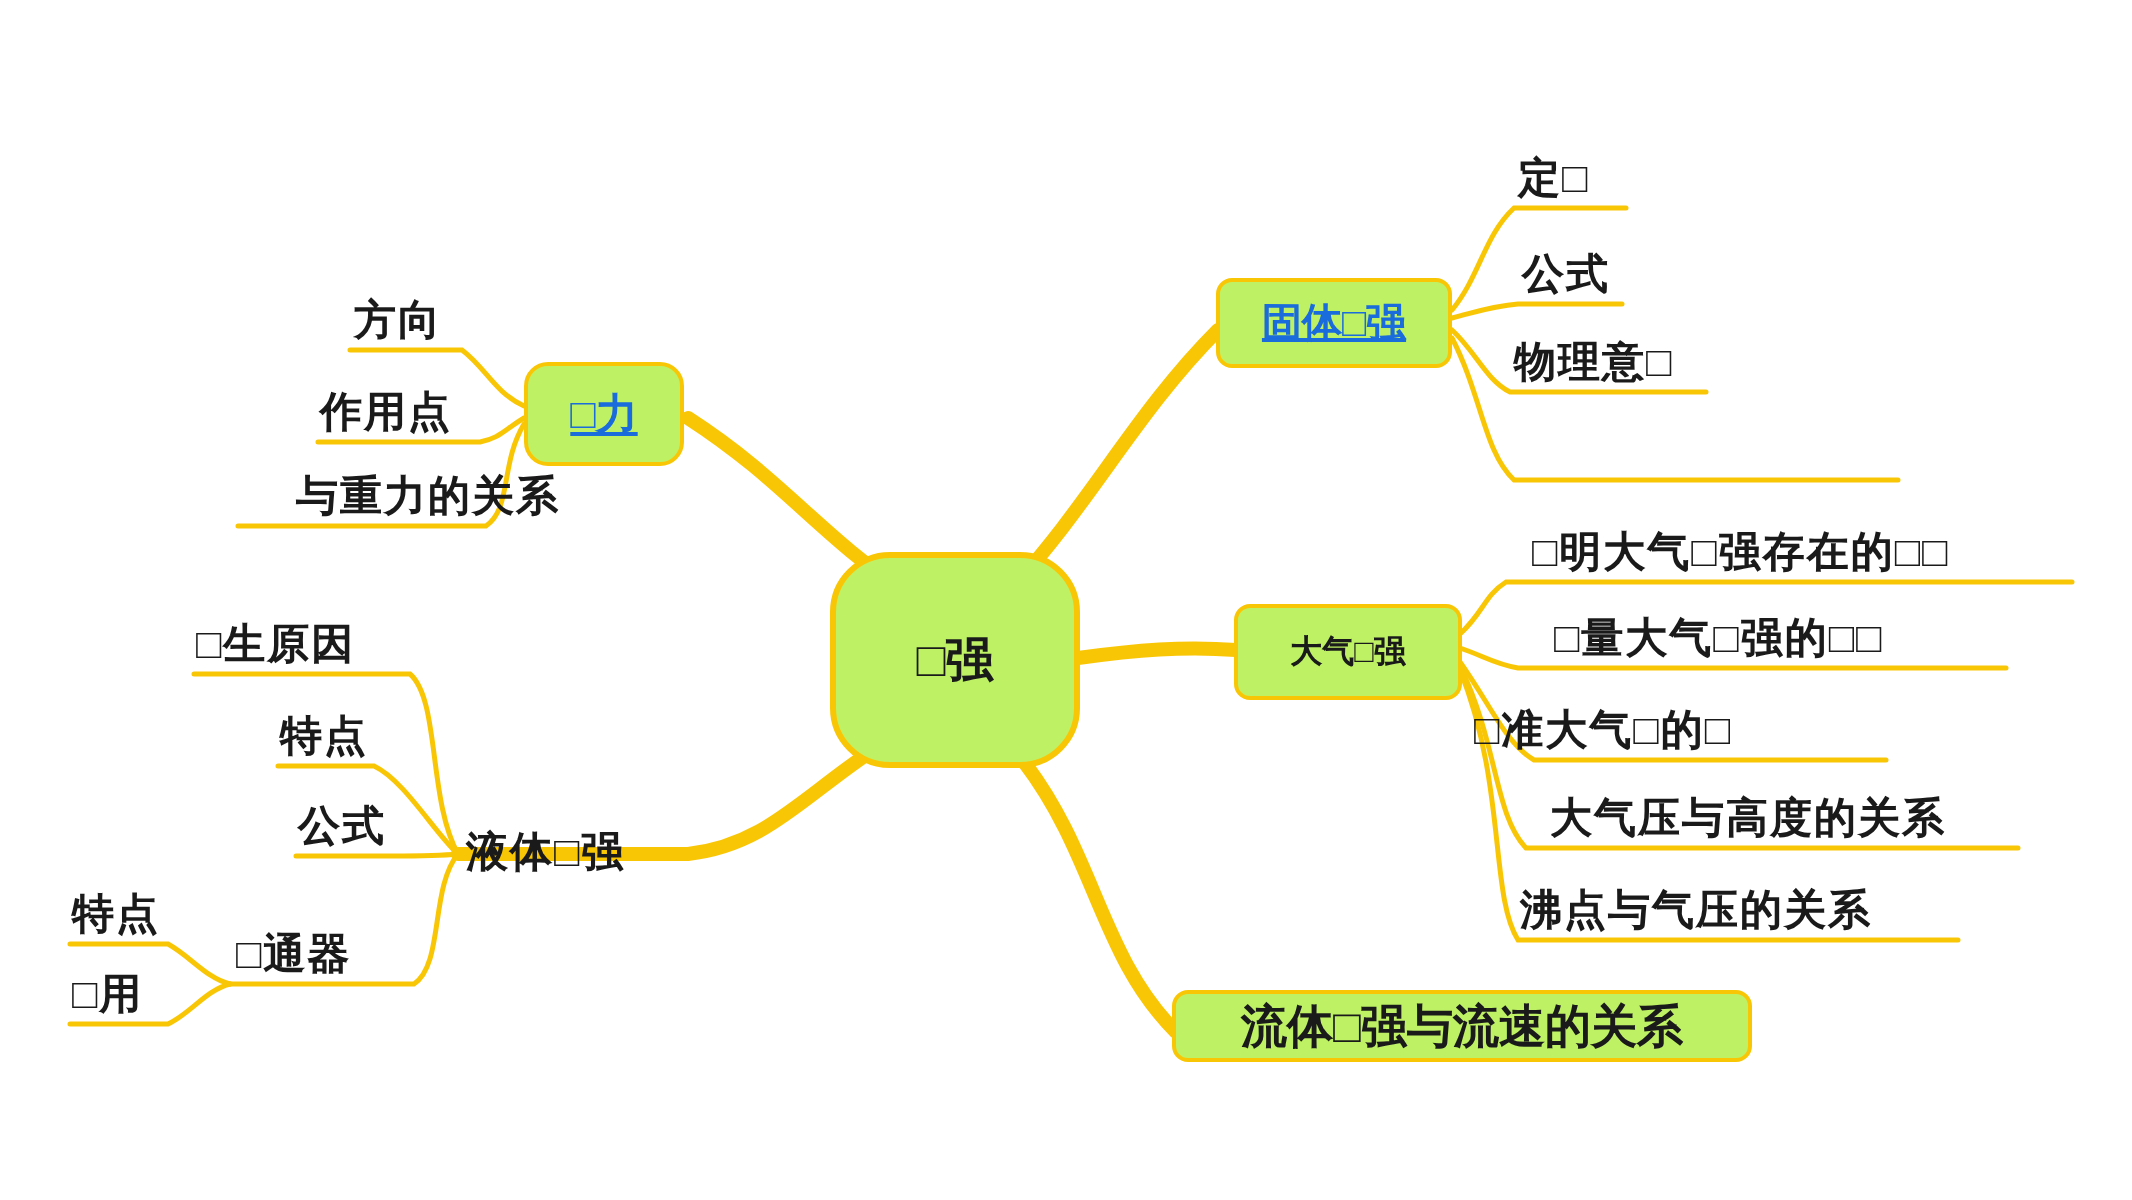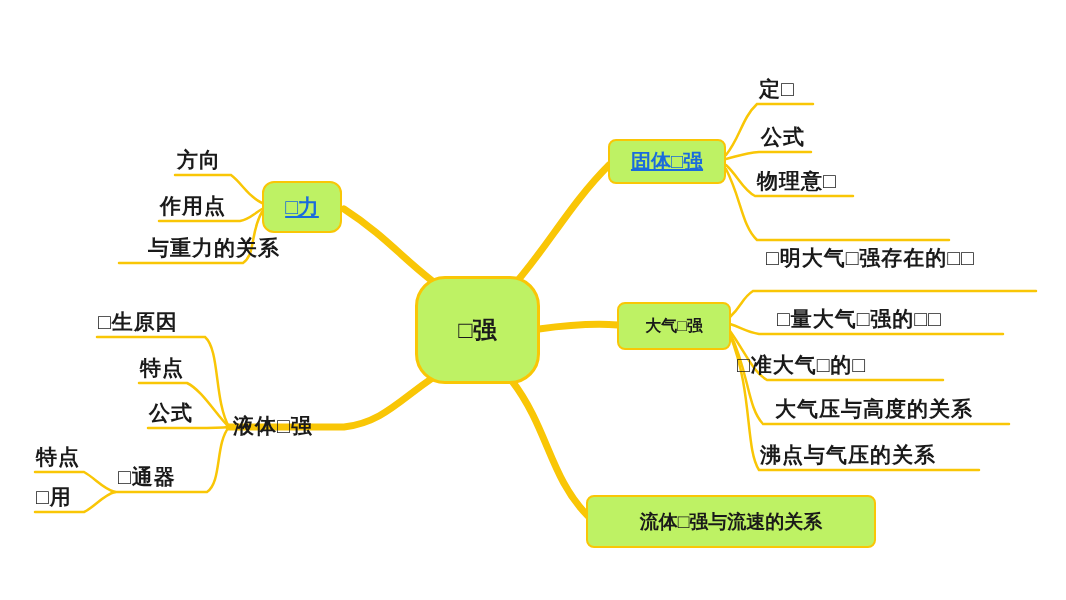--- a/index.html
+++ b/index.html
@@ -81,23 +81,23 @@
   <div class="leaf" style="left:98px;  top:308px;">□生原因</div>
   <div class="leaf" style="left:140px; top:354px;">特点</div>
   <div class="leaf" style="left:149px; top:399px;">公式</div>
   <div class="leaf" style="left:118px; top:463px;">□通器</div>
   <div class="leaf" style="left:36px;  top:443px;">特点</div>
   <div class="leaf" style="left:36px;  top:483px;">□用</div>
 
   <div class="node-box" style="left:617px; top:302px; width:114px; height:48px; font-size:16px;">
     <span>大气□强</span>
   </div>
-  <div class="leaf" style="left:754px; top:244px;padding-left:12px;">□明大气□强存在的□□</div>
+  <div class="leaf" style="left:754px; top:262px;padding-left:12px;">□明大气□强存在的□□</div>
   <div class="leaf" style="left:777px; top:305px;">□量大气□强的□□</div>
   <div class="leaf" style="left:737px; top:351px;">□准大气□的□</div>
   <div class="leaf" style="left:765px; top:395px;margin-left:10px;">大气压与高度的关系</div>
   <div class="leaf" style="left:760px; top:441px;">沸点与气压的关系</div>
 
-  <div class="node-box" style="left:586px; top:495px; width:290px; height:53px; font-size:19px;">
+  <div class="node-box" style="left:586px; top:495px; width:290px; height:36px; font-size:23px;">
     <span>流体□强与流速的关系</span>
   </div>
 
 </div>
 
 </body></html>

